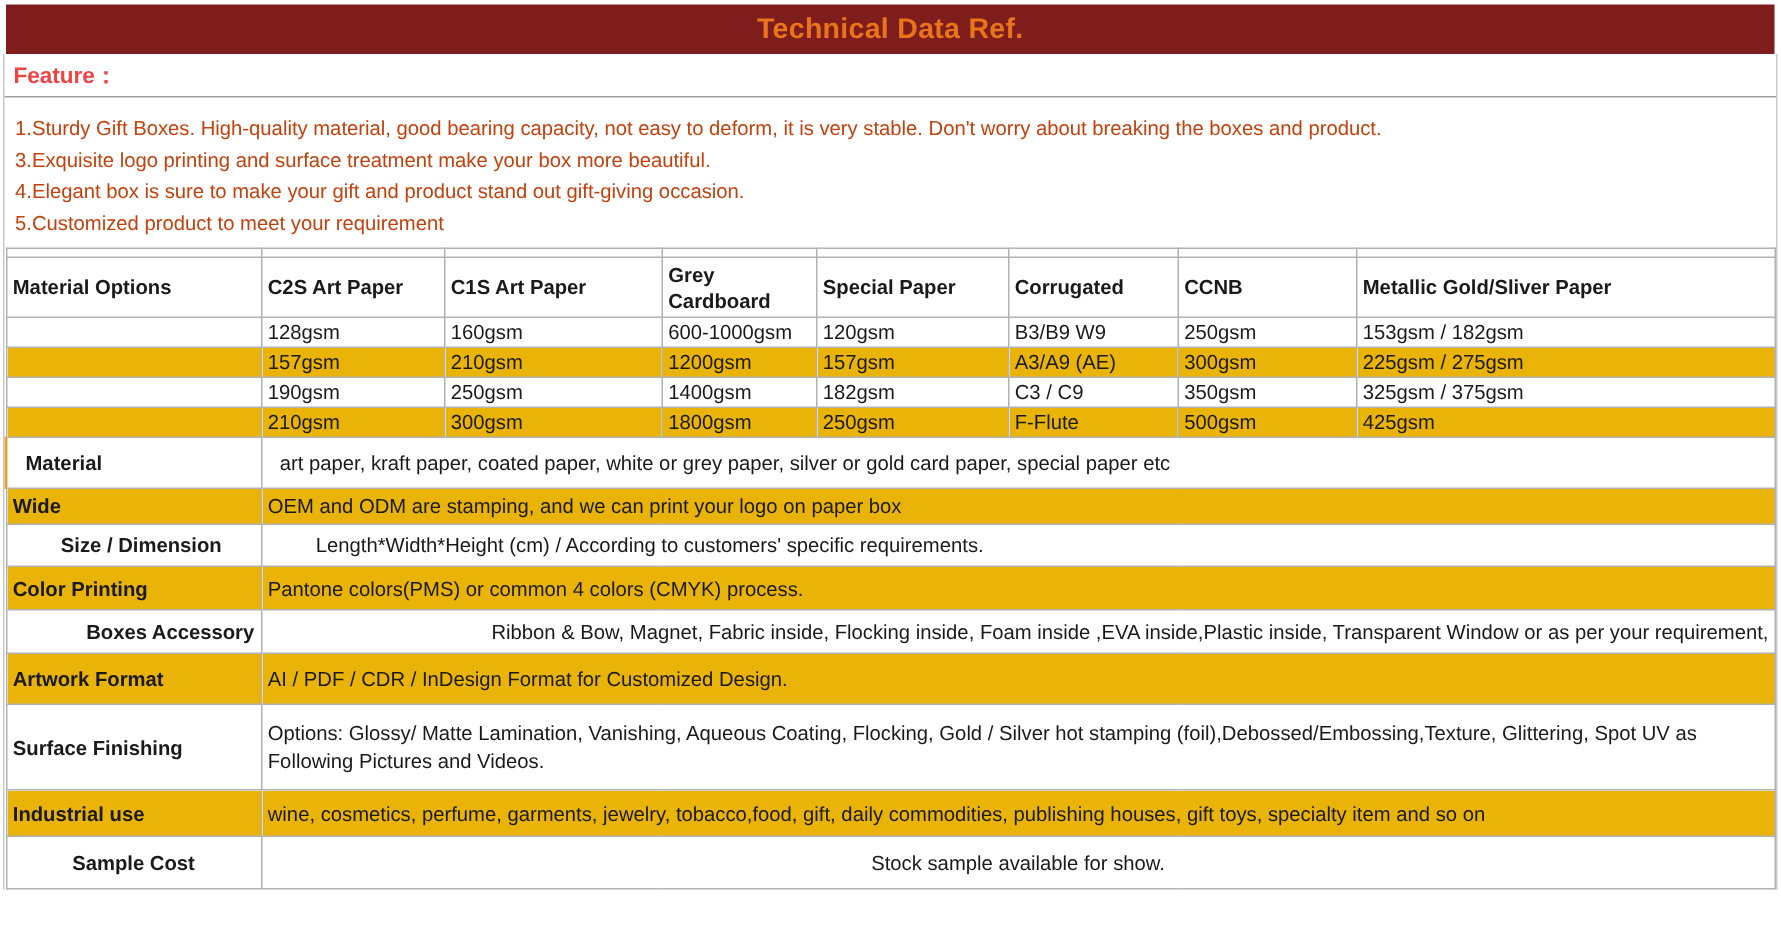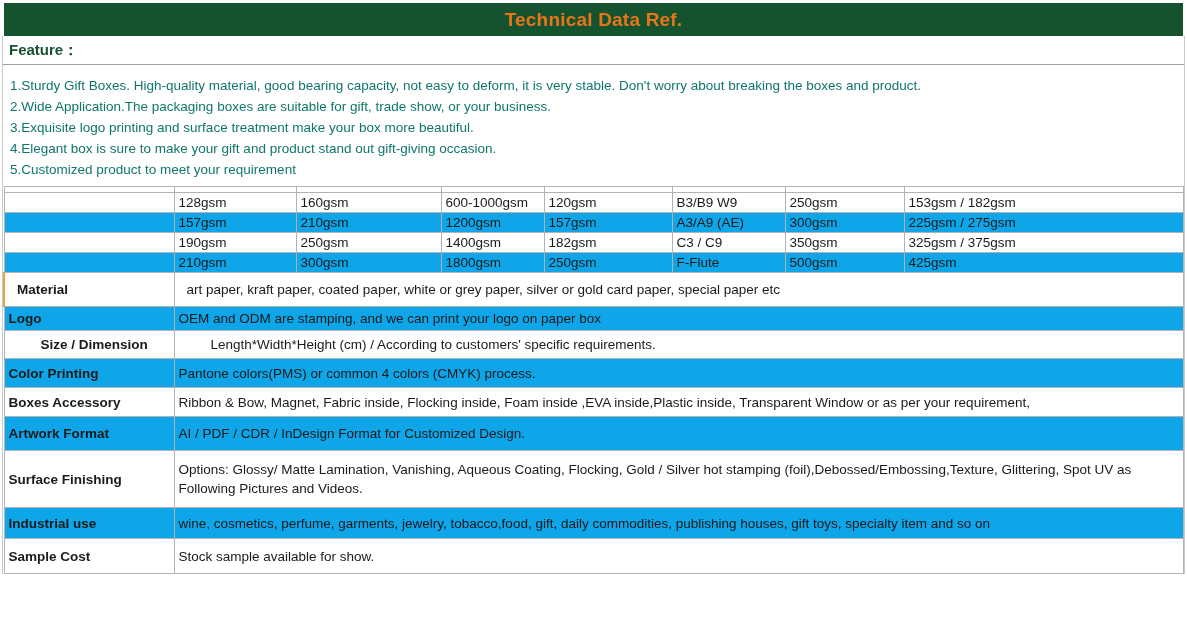--- a/index.html
+++ b/index.html
@@ -6,83 +6,82 @@
   html, body { margin: 0; padding: 0; background: #ffffff; }
   body {
     width: 1187px; height: 620px; overflow: hidden;
     font-family: "Liberation Sans", "DejaVu Sans", sans-serif;
     color: #1a1a1a;
   }
   .page { padding: 3px 2px 0 2px; }
 
   
   .title-bar {
-    margin: 0 2px; height: 33px; background: #14532d;
+    margin: 0 2px; height: 33px; background: #7f1d1d;
     display: flex; align-items: center; justify-content: center;
   }
   .title-bar .title {
     color: #E8751A; font-size: 19px; font-weight: bold; letter-spacing: 0.2px;
   }
 
   
   .content { border-left: 1px solid #c9c9c9; border-right: 1px solid #c9c9c9; }
 
   .feature-heading {
     height: 29px; display: flex; align-items: center;
     padding-left: 6px; border-bottom: 1px solid #9f9f9f;
-    font-size: 15px; font-weight: bold; color: #14532d;
+    font-size: 15px; font-weight: bold; color: #ef4444;
   }
   .feature-list { padding: 11px 8px 5px 7px; }
   .feature-list p {
-    margin: 0 0 1px 0; font-size: 13.5px; line-height: 20px; color: #0f766e;
+    margin: 0 0 1px 0; font-size: 13.5px; line-height: 20px; color: #c2410c;
   }
 
   
   table.spec {
     width: 100%; border-collapse: collapse; table-layout: fixed;
     font-size: 13.5px; color: #1a1a1a;
   }
   table.spec td, table.spec th {
     border: 1px solid #b2b2b2; padding: 1px 4px;
     text-align: left; vertical-align: middle; overflow: hidden;
   }
   tr.thin-row td { height: 6px; padding: 0; }
   tr.head-row th { height: 40px; font-weight: bold; font-size: 13.5px; line-height: 17px; }
   tr.gsm-row td { height: 20px; }
-  tr.alt td, tr.alt th { background: #0ea5e9; }
+  tr.alt td, tr.alt th { background: #eab308; }
   tr.white td, tr.white th { background: #ffffff; }
   th.row-label { font-weight: bold; padding-left: 5px; }
   td.row-value { padding-left: 6px; line-height: 19px; }
   tr.spec-material th.row-label { border-left: 2px solid #E8A33D; }
   tr.spec-material td, tr.spec-material th { height: 34px; padding-left: 12px; }
   tr.spec-logo td, tr.spec-logo th { height: 24px; }
   tr.spec-size td, tr.spec-size th { height: 28px; padding-left: 36px; }
   tr.spec-color td, tr.spec-color th { height: 29px; }
-  tr.spec-boxes td, tr.spec-boxes th { height: 29px; }
+  tr.spec-boxes td, tr.spec-boxes th { height: 29px; text-align: right; }
   tr.spec-artwork td, tr.spec-artwork th { height: 34px; }
   tr.spec-surface td, tr.spec-surface th { height: 57px; }
   tr.spec-industrial td, tr.spec-industrial th { height: 31px; }
-  tr.spec-sample td, tr.spec-sample th { height: 35px; }
+  tr.spec-sample td, tr.spec-sample th { height: 35px; text-align: center; }
 </style>
 </head>
 <body>
 
 <div class="page">
 
   <div class="title-bar">
     <span class="title">Technical Data Ref.</span>
   </div>
 
   <div class="content">
 
     <div class="feature-heading">Feature：</div>
 
     <div class="feature-list">
       <p>1.Sturdy Gift Boxes. High-quality material, good bearing capacity, not easy to deform, it is very stable. Don't worry about breaking the boxes and product.</p>
-      <p>2.Wide Application.The packaging boxes are suitable for gift, trade show, or your business.</p>
       <p>3.Exquisite logo printing and surface treatment make your box more beautiful.</p>
       <p>4.Elegant box is sure to make your gift and product stand out gift-giving occasion.</p>
       <p>5.Customized product to meet your requirement</p>
     </div>
 
     <table class="spec">
       <colgroup>
         <col style="width:170px">
           <col style="width:122px">
           <col style="width:145px">
@@ -95,20 +94,30 @@
       <tbody>
         <tr class="thin-row white">
           <td></td>
             <td></td>
           <td></td>
             <td></td>
           <td></td>
             <td></td>
           <td></td>
             <td></td>
+        </tr>
+        <tr class="head-row white">
+          <th>Material Options</th>
+          <th>C2S Art Paper</th>
+          <th>C1S Art Paper</th>
+          <th>Grey Cardboard</th>
+          <th>Special Paper</th>
+          <th>Corrugated</th>
+          <th>CCNB</th>
+          <th>Metallic Gold/Sliver Paper</th>
         </tr>
         <tr class="gsm-row white">
           <td></td>
           <td>128gsm</td>
           <td>160gsm</td>
           <td>600-1000gsm</td>
           <td>120gsm</td>
           <td>B3/B9 W9</td>
           <td>250gsm</td>
           <td>153gsm / 182gsm</td>
@@ -142,21 +151,21 @@
           <td>F-Flute</td>
           <td>500gsm</td>
           <td>425gsm</td>
         </tr>
 
         <tr class="spec-material white">
           <th class="row-label">Material</th>
           <td class="row-value" colspan="7">art paper, kraft paper, coated paper, white or grey paper, silver or gold card paper, special paper etc</td>
         </tr>
         <tr class="spec-logo alt">
-          <th class="row-label">Logo</th>
+          <th class="row-label">Wide</th>
           <td class="row-value" colspan="7">OEM and ODM are stamping, and we can print your logo on paper box</td>
         </tr>
         <tr class="spec-size white">
           <th class="row-label">Size / Dimension</th>
           <td class="row-value" colspan="7">Length*Width*Height (cm) / According to customers' specific requirements.</td>
         </tr>
         <tr class="spec-color alt">
           <th class="row-label">Color Printing</th>
           <td class="row-value" colspan="7">Pantone colors(PMS) or common 4 colors (CMYK) process.</td>
         </tr>

